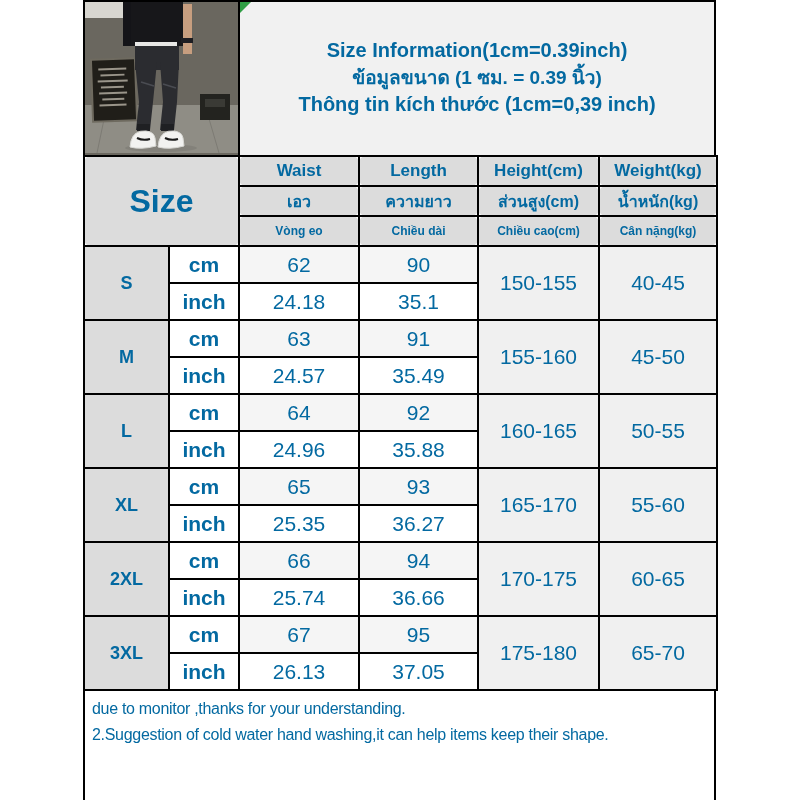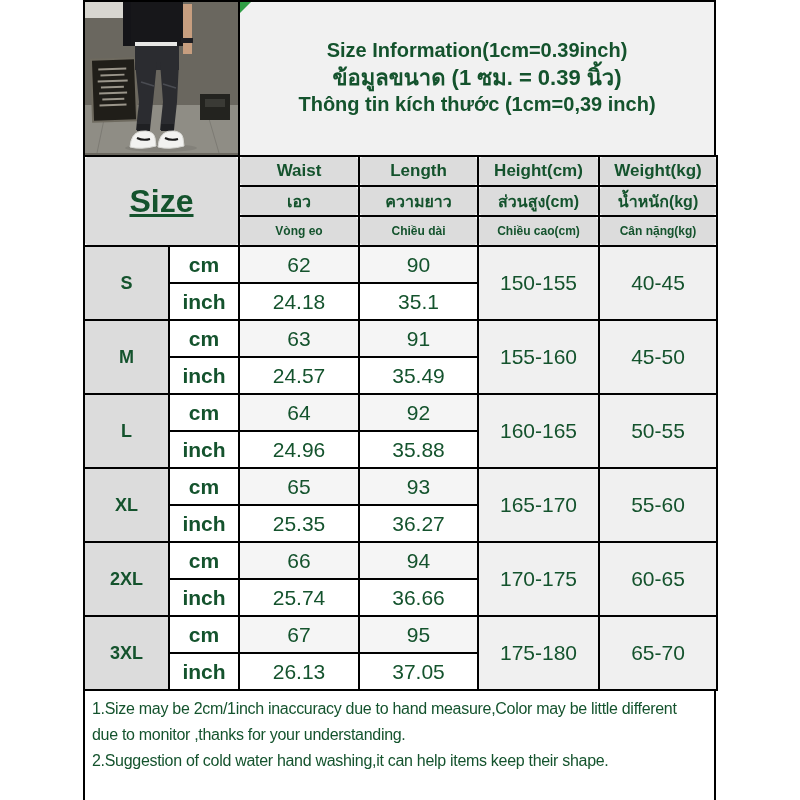--- a/index.html
+++ b/index.html
@@ -1,37 +1,37 @@
 <!DOCTYPE html>
 <html style="--border: #000000; --title-bg: #f1f1f1; --header-bg: #dcdcdc; --size-label-bg: #dcdcdc; --cm-row-bg: #f5f5f5; --range-bg: #f0f0f0; --flag-green: #2f9e44;"><head>
 <meta charset="utf-8">
 <style>
   html,body{margin:0;padding:0;background:#fff;}
   .page{position:relative;width:800px;height:800px;background:#fff;overflow:hidden;
-        font-family:"Liberation Sans","DejaVu Sans",sans-serif;color:#14532d;}
+        font-family:"Liberation Sans","DejaVu Sans",sans-serif;color:#0369a1;}
   .content{position:absolute;left:83px;top:0;width:633px;}
 
   
   .top-row{display:flex;height:155px;border:2px solid var(--border,#000);border-bottom:none;box-sizing:border-box;}
   .photo-cell{width:155px;border-right:2px solid var(--border,#000);box-sizing:border-box;overflow:hidden;background:#6a675f;}
   .title-cell{flex:1;background:var(--title-bg,#f1f1f1);position:relative;text-align:center;
               padding-top:35px;box-sizing:border-box;}
   .flag{position:absolute;top:0;left:0;width:0;height:0;
         border-top:11px solid var(--flag-green,#2f9e44);border-right:11px solid transparent;}
   .title-line{font-weight:bold;font-size:20px;line-height:27px;white-space:nowrap;}
-  .title-line.thai{font-size:22px;}
+  .title-line.thai{font-size:19px;}
 
   
   table.size-table{border-collapse:collapse;width:633px;table-layout:fixed;}
   .size-table th,.size-table td{border:2px solid var(--border,#000);text-align:center;
         vertical-align:middle;padding:0;overflow:hidden;}
   .size-table thead th{background:var(--header-bg,#dcdcdc);font-size:17px;height:28px;font-weight:bold;border-radius:7px;}
   .size-table thead th.th-thai{font-size:16px;}
   .size-table thead th.th-vi{font-size:12px;}
-  .size-table th.size-big{font-size:32px;font-weight:bold;background:var(--header-bg,#dcdcdc);text-decoration:underline;}
+  .size-table th.size-big{font-size:32px;font-weight:bold;background:var(--header-bg,#dcdcdc);}
   .size-table tbody td{font-size:21px;height:35px;font-weight:normal;background:#fff;}
   .size-table td.size-cell{background:var(--size-label-bg,#dcdcdc);font-weight:bold;font-size:18px;}
   .size-table td.unit-cell{font-weight:bold;background:#fff;}
   .size-table tr.cm-row td.val{background:var(--cm-row-bg,#f5f5f5);}
   .size-table tr.inch-row td.val{background:#fff;}
   .size-table td.range-cell{background:var(--range-bg,#f0f0f0);text-align:center;}
 
   
   .attention{border:2px solid var(--border,#000);border-top:none;height:131px;box-sizing:border-box;
              padding:5px 7px;background:#fff;}
@@ -204,19 +204,18 @@
         </tr>
         <tr class="inch-row">
           <td class="unit-cell">inch</td>
           <td class="val">26.13</td>
           <td class="val">37.05</td>
         </tr>
       </tbody>
     </table>
 
     <div class="attention">
-      <div class="att-line">1.Size may be 2cm/1inch inaccuracy due to hand measure,Color may be little different</div>
       <div class="att-line">due to monitor ,thanks for your understanding.</div>
       <div class="att-line">2.Suggestion of cold water hand washing,it can help items keep their shape.</div>
     </div>
 
   </div>
 </div>
 
 </body></html>

